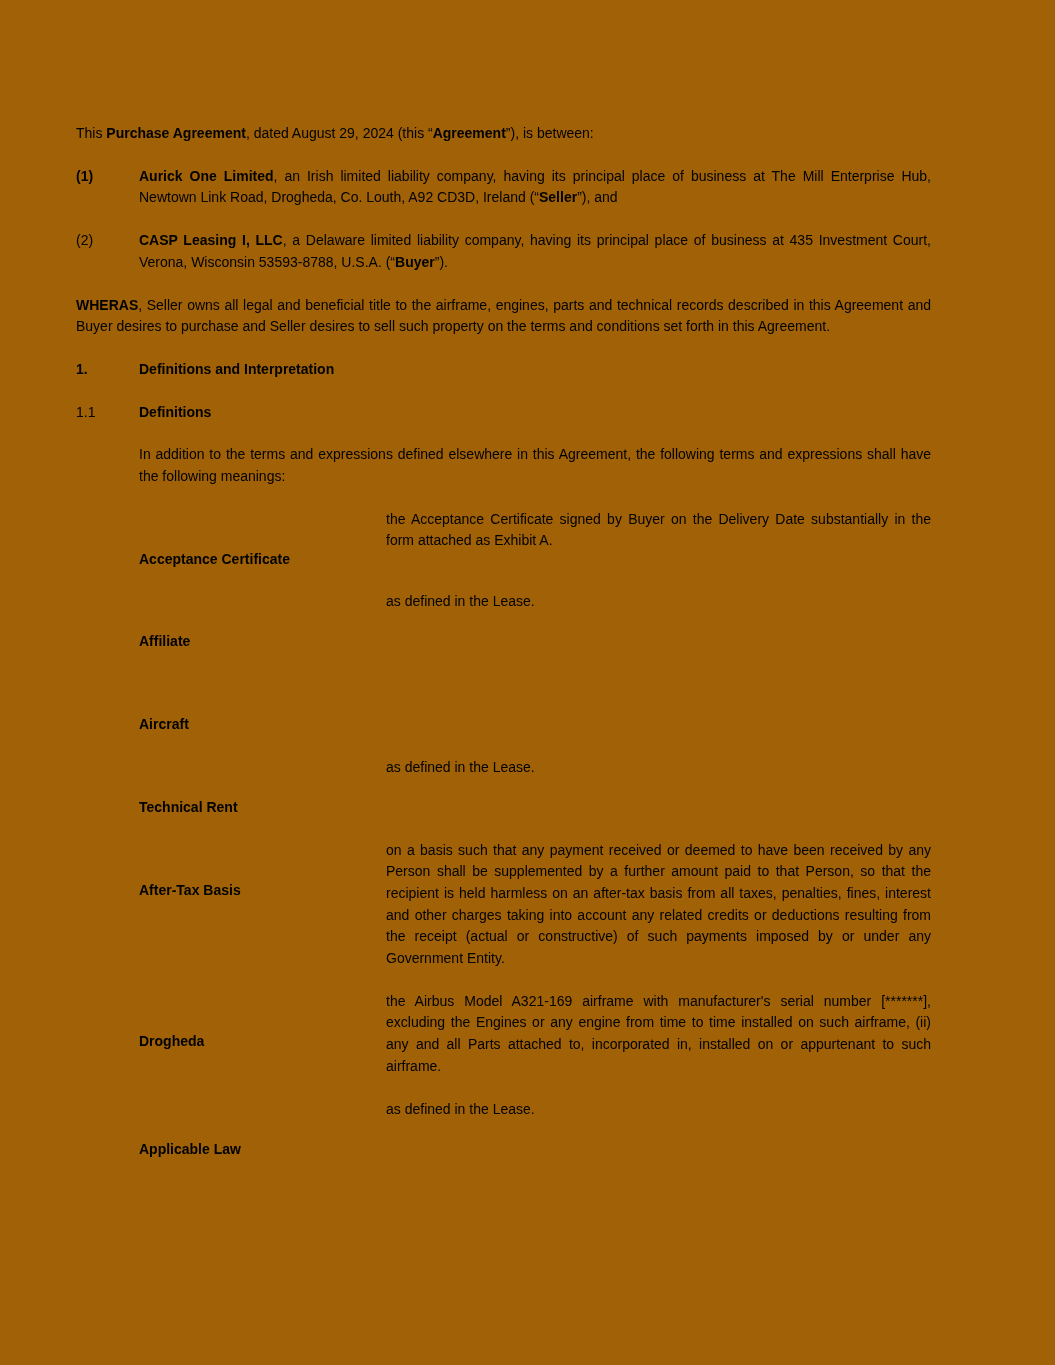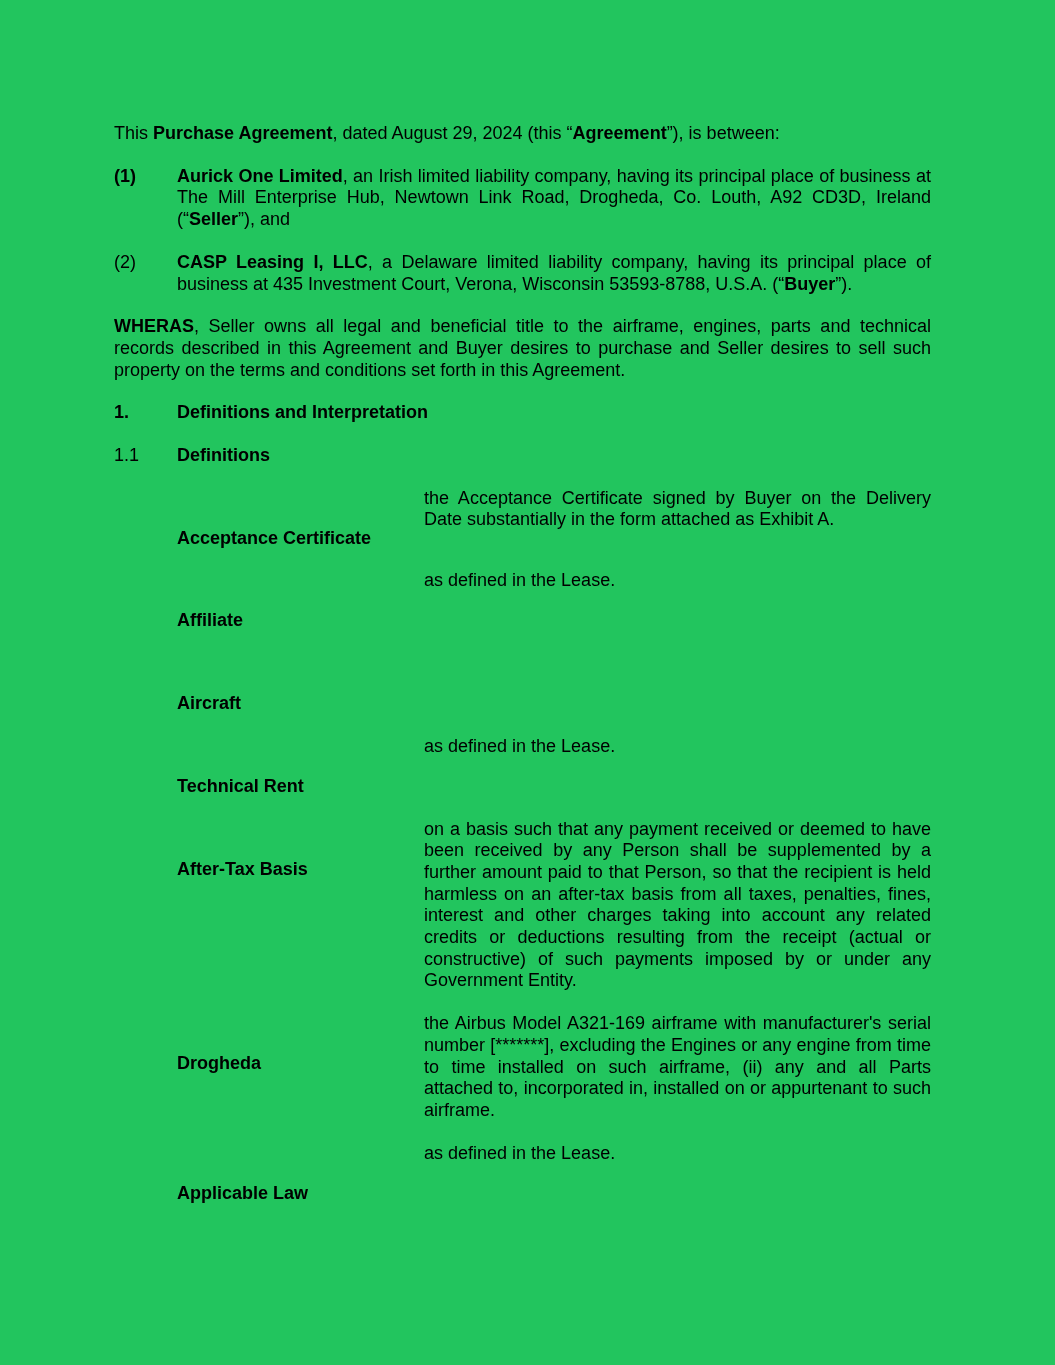--- a/index.html
+++ b/index.html
@@ -5,26 +5,26 @@
   * { margin: 0; padding: 0; box-sizing: border-box; }
   html, body { background: #ffffff; }
   body {
     width: 1055px;
     height: 1365px;
     overflow: hidden;
   }
   .page {
     width: 1055px;
     height: 1365px;
-    background: #22c55e;
+    background: #a16207;
     color: #000000;
     font-family: "Liberation Sans", "DejaVu Sans", sans-serif;
-    font-size: 18px;
+    font-size: 14px;
     line-height: 21.7px;
-    padding: 123px 124px 40px 114px;
+    padding: 123px 124px 40px 76px;
   }
   .block { margin-bottom: 21px; }
   .just { text-align: justify; }
   .row { display: flex; }
   .num-col { width: 63px; flex: 0 0 63px; }
   .row-body { flex: 1 1 auto; }
   .bold { font-weight: bold; }
   b { font-weight: bold; }
   .indent { margin-left: 63px; }
   .def-row { display: flex; margin-left: 63px; }
@@ -54,20 +54,21 @@
   <div class="row block">
     <span class="num-col bold">1.</span>
     <span class="row-body bold">Definitions and Interpretation</span>
   </div>
 
   <div class="row block">
     <span class="num-col">1.1</span>
     <span class="row-body bold">Definitions</span>
   </div>
 
+  <p class="block just indent">In addition to the terms and expressions defined elsewhere in this Agreement, the following terms and expressions shall have the following meanings:</p>
 
   <div class="def-row block">
     <span class="term-col">Acceptance Certificate</span>
     <p class="def-col just">the Acceptance Certificate signed by Buyer on the Delivery Date substantially in the form attached as Exhibit A.</p>
   </div>
 
   <div class="def-row block">
     <span class="term-col">Affiliate</span>
     <p class="def-col just">as defined in the Lease.</p>
   </div>

